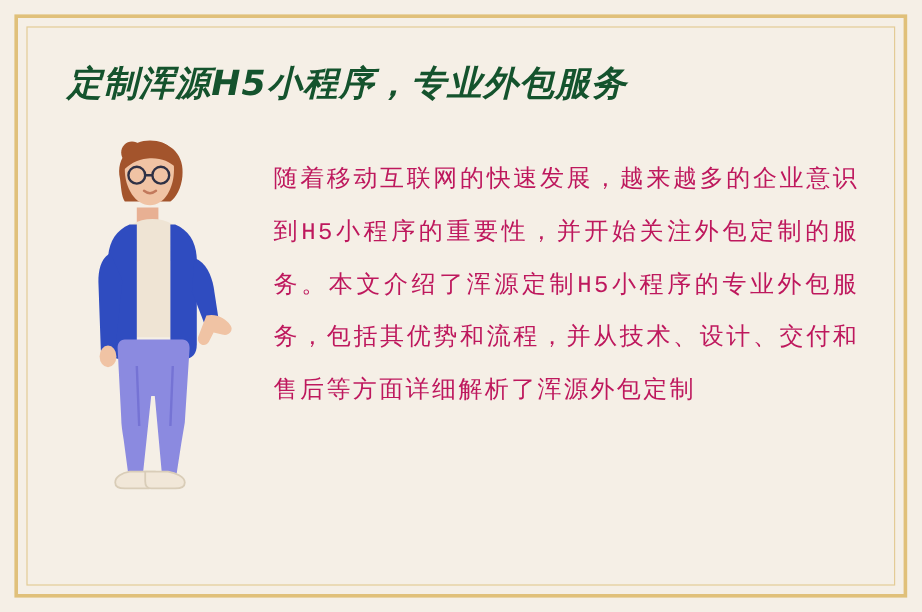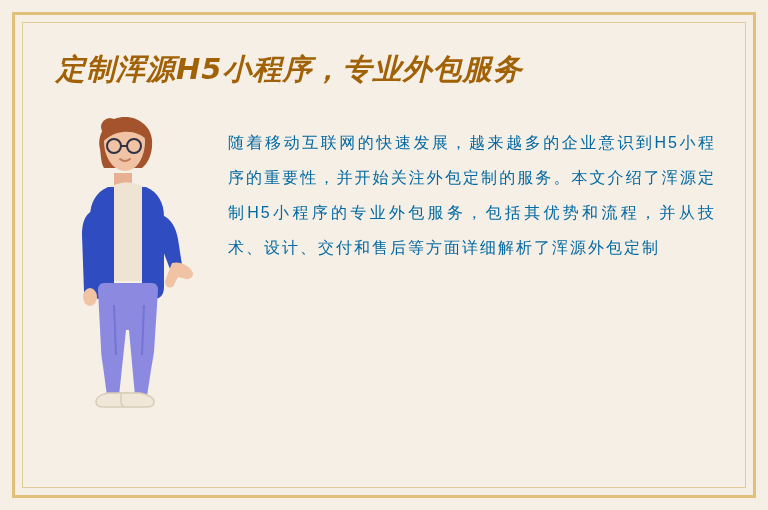--- a/index.html
+++ b/index.html
@@ -46,42 +46,42 @@
     right: 22px;
     bottom: 22px;
     box-sizing: border-box;
     padding: 20px 26px;
   }
   .title {
     font-family: "DejaVu Sans", "Liberation Sans", sans-serif;
     font-size: 29px;
     font-weight: bold;
     font-style: italic;
-    color: #a16207;
+    color: #14532d;
     letter-spacing: 1px;
     white-space: nowrap;
     margin: 10px 0 0 8px;
     line-height: 1.2;
   }
   .body-row {
     display: flex;
     align-items: flex-start;
     margin-top: 18px;
   }
   .illustration {
     width: 180px;
     flex: 0 0 180px;
     height: 330px;
     position: relative;
   }
   .paragraph {
     flex: 1 1 auto;
-    font-family: Liberation Sans, sans-serif;
-    font-size: 16px;
-    color: #0369a1;
+    font-family: Liberation Mono, monospace;
+    font-size: 20px;
+    color: #be185d;
     line-height: 2.2;
     letter-spacing: 2px;
     text-align: justify;
     padding-right: 4px;
     padding-top: 4px;
   }
   svg { display: block; }
 </style>
 </head>
 <body>

